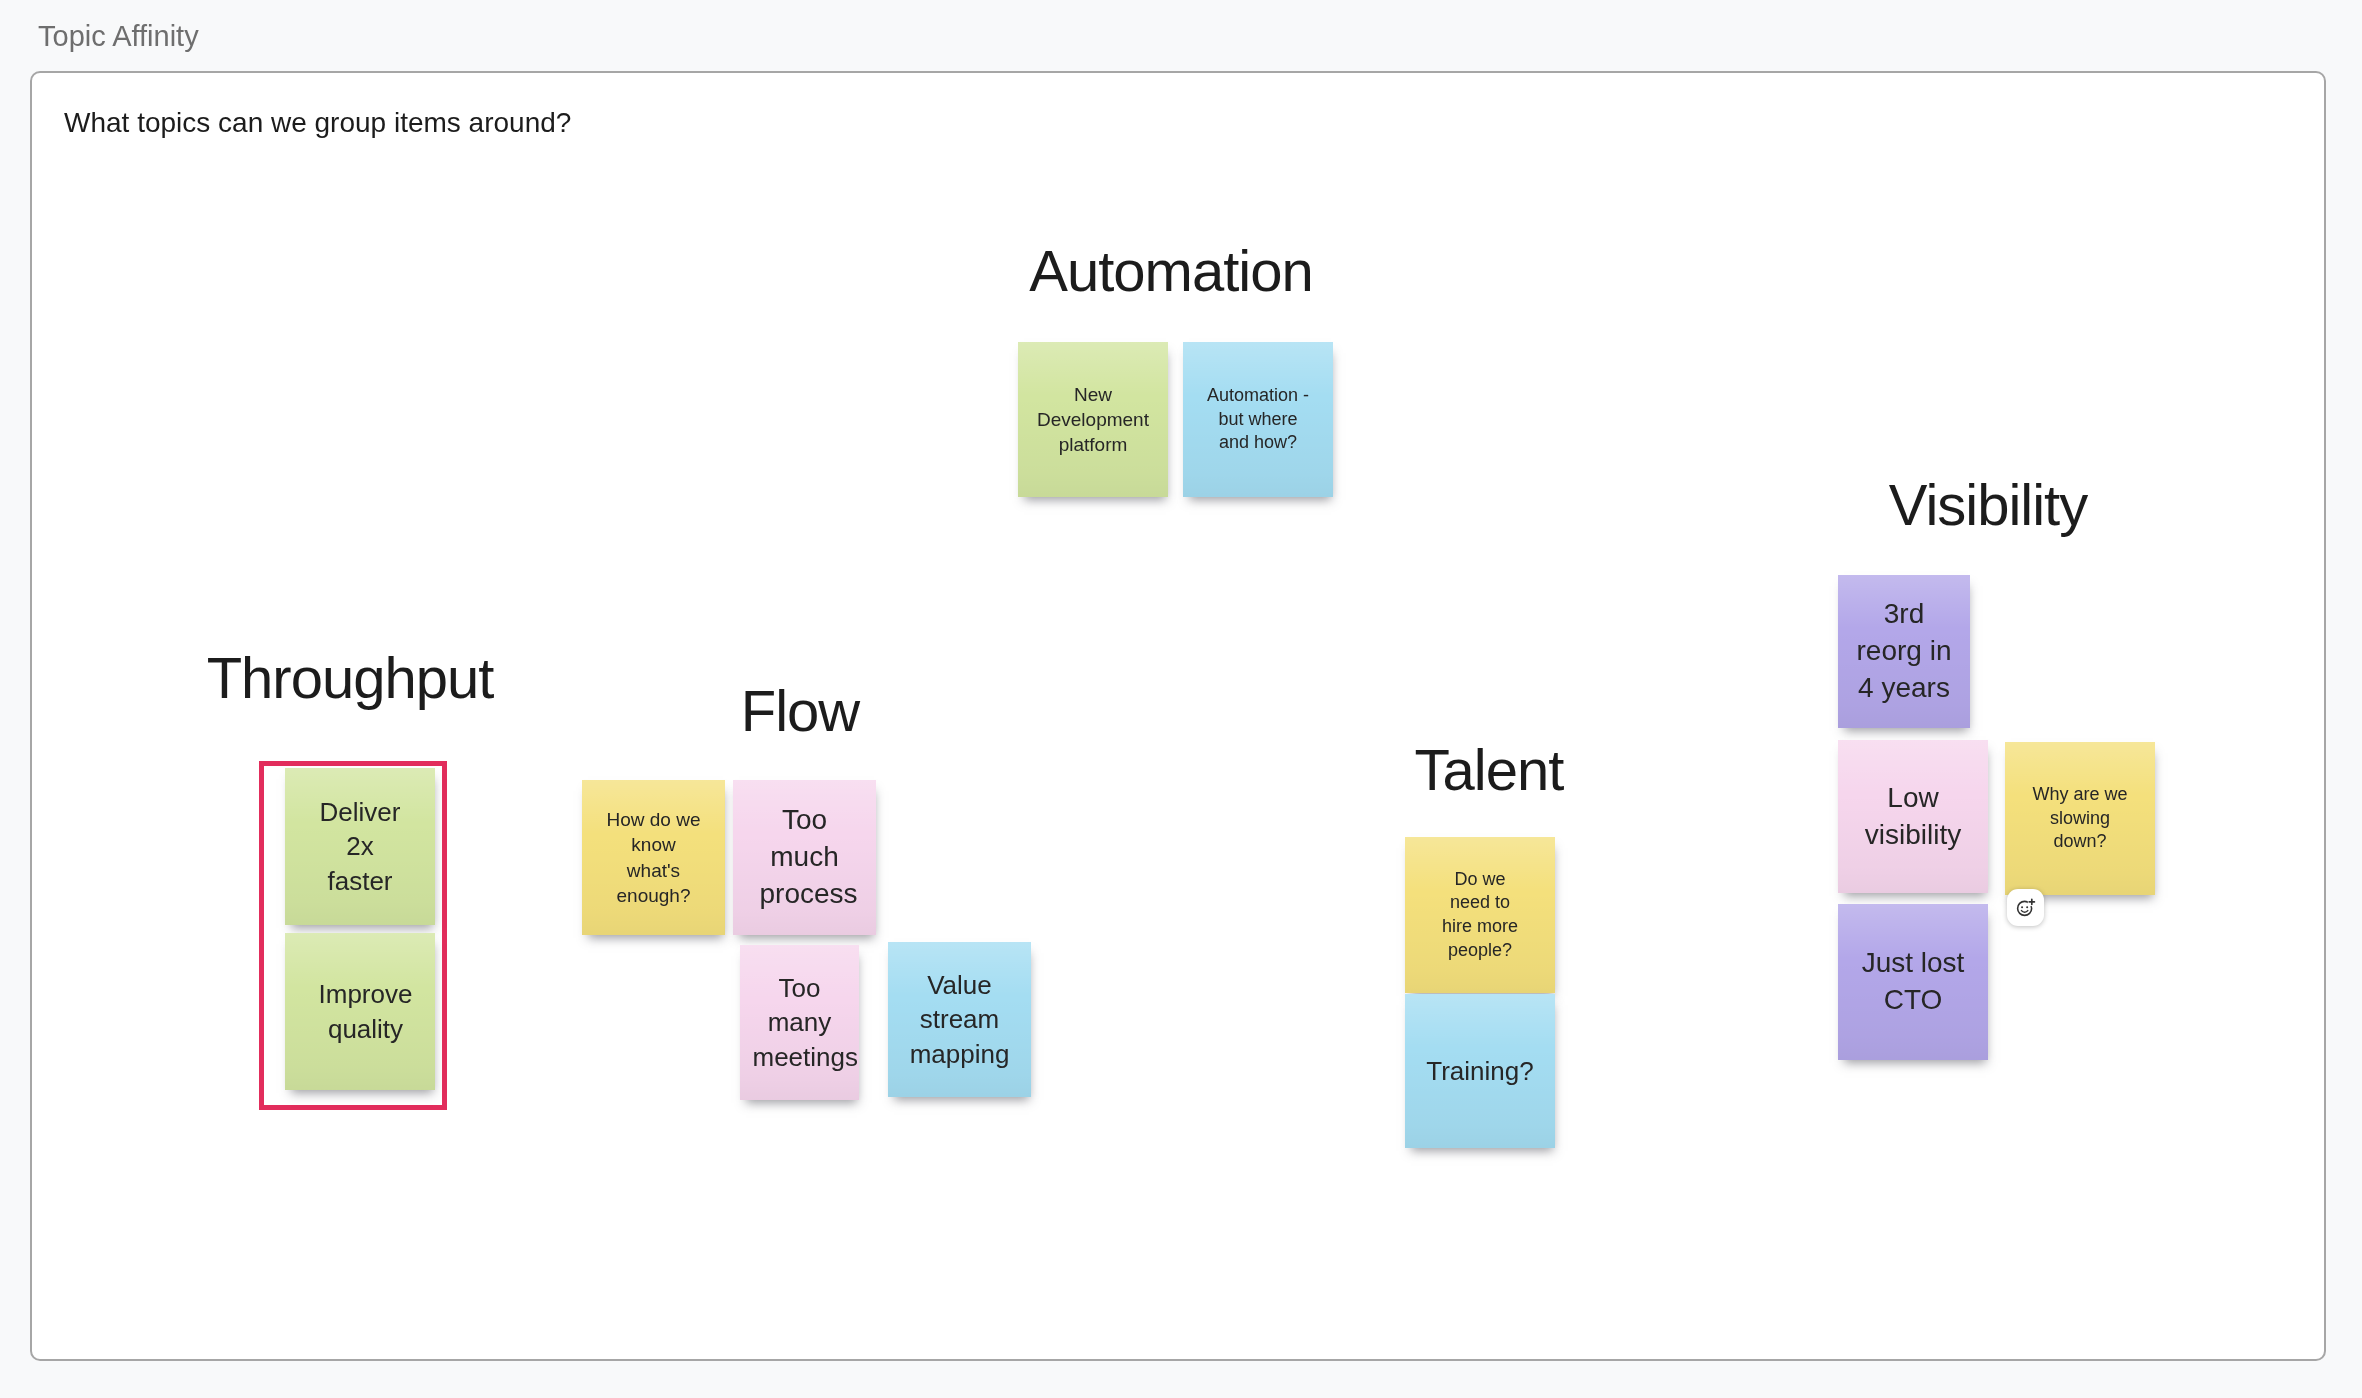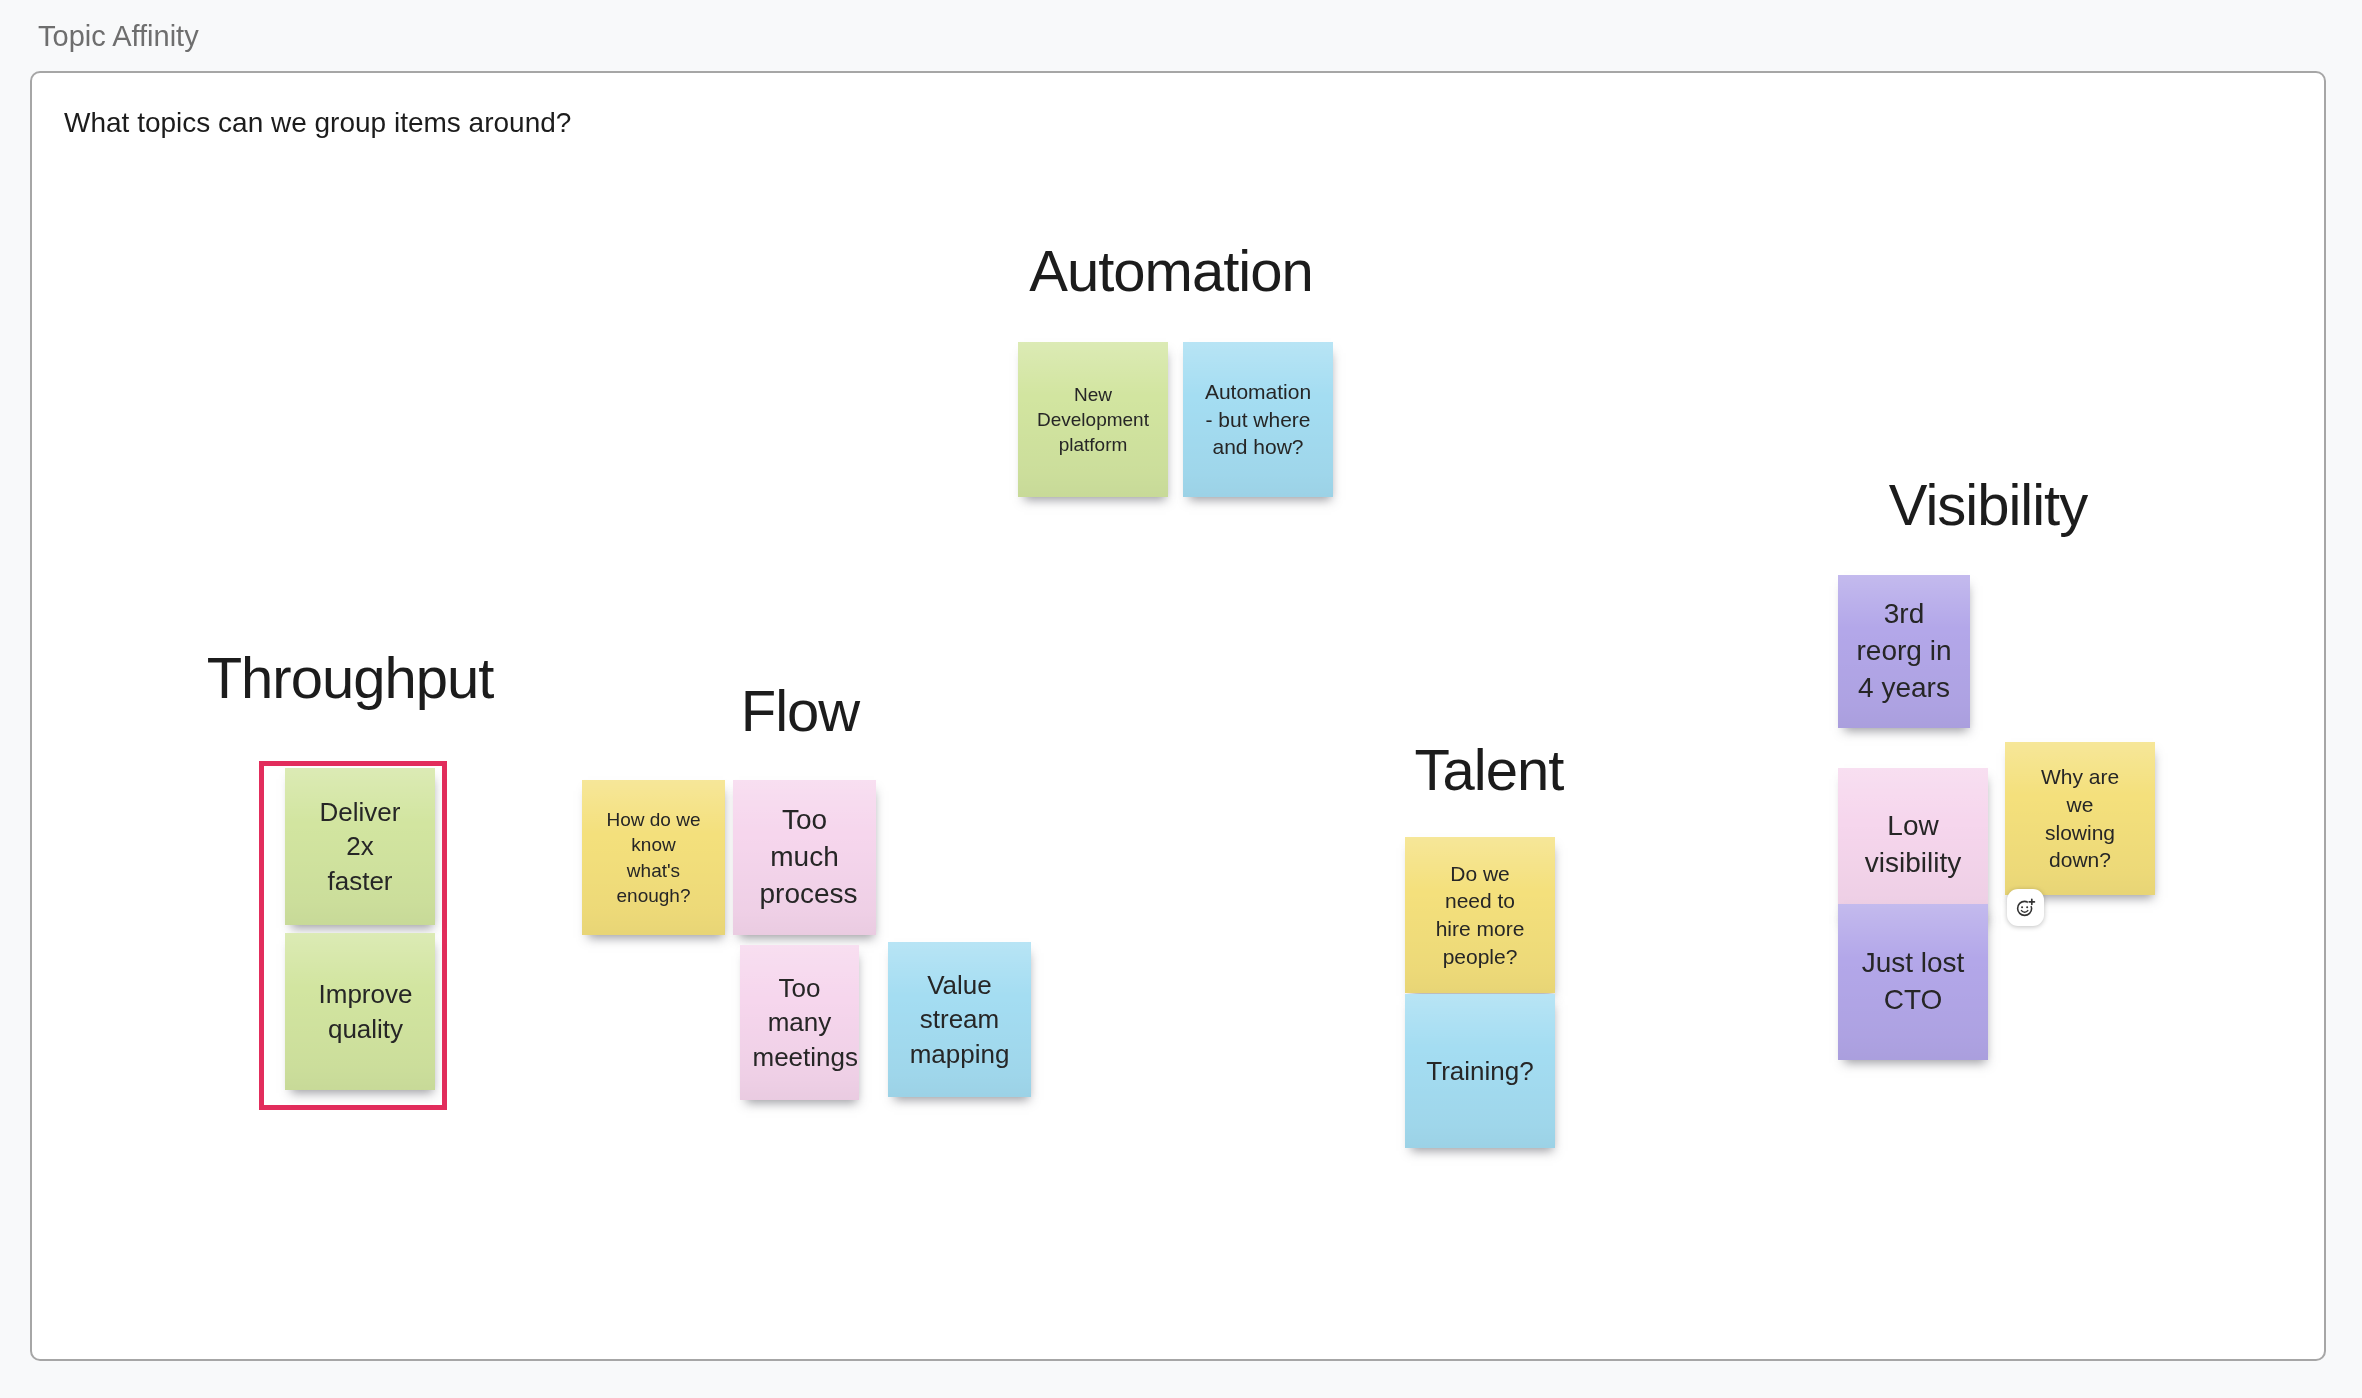--- a/index.html
+++ b/index.html
@@ -42,21 +42,21 @@
     box-shadow:2px 7px 10px -4px rgba(60,60,70,0.5);
     background-image:linear-gradient(to bottom, rgba(255,255,255,0.22), rgba(255,255,255,0) 35%, rgba(0,0,0,0.03) 85%, rgba(0,0,0,0.05));
   }
   .note span{display:inline-block;}
   .green { background-color:var(--note_green,#d2e5a0); }
   .blue  { background-color:var(--note_blue,#a4ddf2); }
   .purple{ background-color:var(--note_purple,#b3a7e9); }
   .pink  { background-color:var(--note_pink,#f6d6ed); }
   .yellow{ background-color:var(--note_yellow,#f4e07c); }
   .note-sm{font-size:19px;}
-  .note-md{font-size:21px;}
+  .note-md{font-size:18px;}
   .note-lg{font-size:26px;}
   .note-xl{font-size:28px;}
   .tw88{max-width:88px;} .tw90{max-width:90px;} .tw94{max-width:94px;}
   .tw95{max-width:95px;} .tw96{max-width:96px;} .tw100{max-width:100px;}
   .tw110{max-width:110px;}
   .selection-rect{
     position:absolute;left:259px;top:761px;width:188px;height:349px;
     border:5px solid var(--selection,#e22d5c);
     box-sizing:border-box;
     background:transparent;
@@ -92,21 +92,21 @@
   <div class="note green note-sm" style="left:1018px;top:342px;width:150px;height:155px;">
     <span>New Development platform</span>
   </div>
   <div class="note blue note-md" style="left:1183px;top:342px;width:150px;height:155px;">
     <span class="tw110">Automation - but where and how?</span>
   </div>
 
   <div class="note purple note-xl" style="left:1838px;top:575px;width:132px;height:153px;">
     <span class="tw100">3rd reorg in 4 years</span>
   </div>
-  <div class="note pink note-xl" style="left:1838px;top:740px;width:150px;height:153px;margin-top:28px;">
+  <div class="note pink note-xl" style="left:1838px;top:740px;width:150px;height:153px;">
     <span>Low visibility</span>
   </div>
   <div class="note yellow note-md" style="left:2005px;top:742px;width:150px;height:153px;">
     <span class="tw96">Why are we slowing down?</span>
   </div>
   <div class="note purple note-xl" style="left:1838px;top:904px;width:150px;height:156px;">
     <span>Just lost CTO</span>
   </div>
 
   <button class="reaction-btn">

